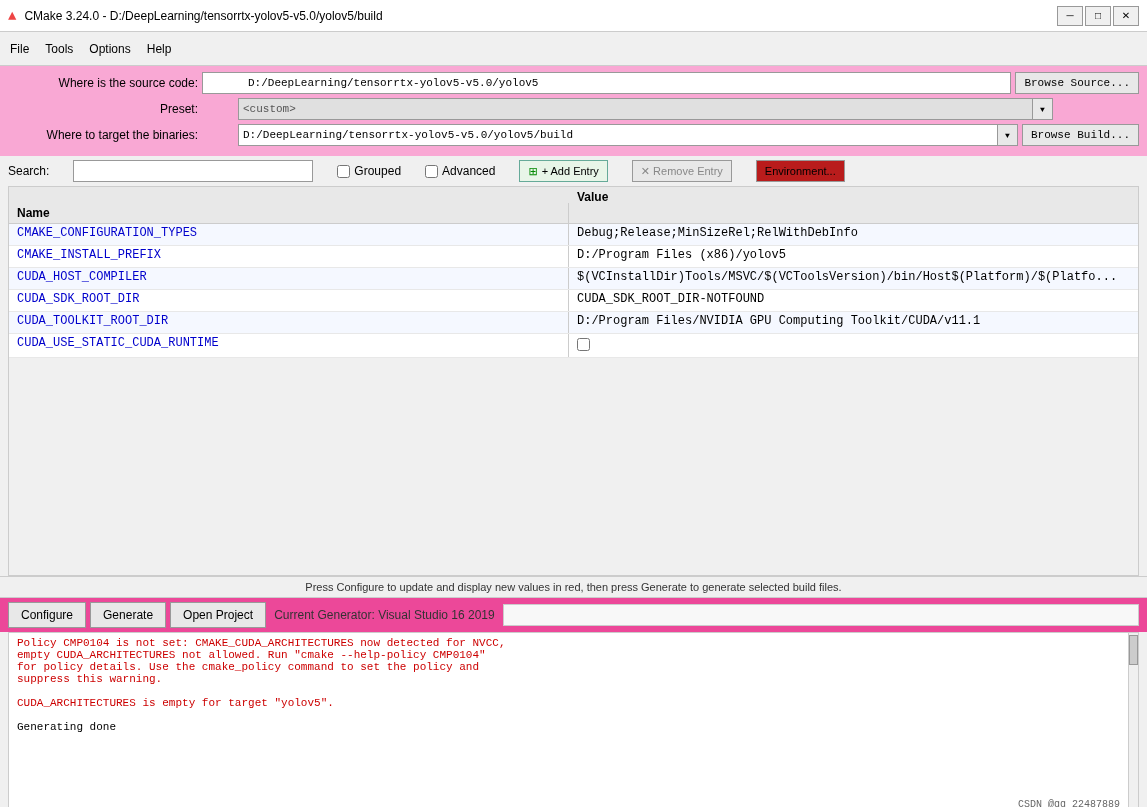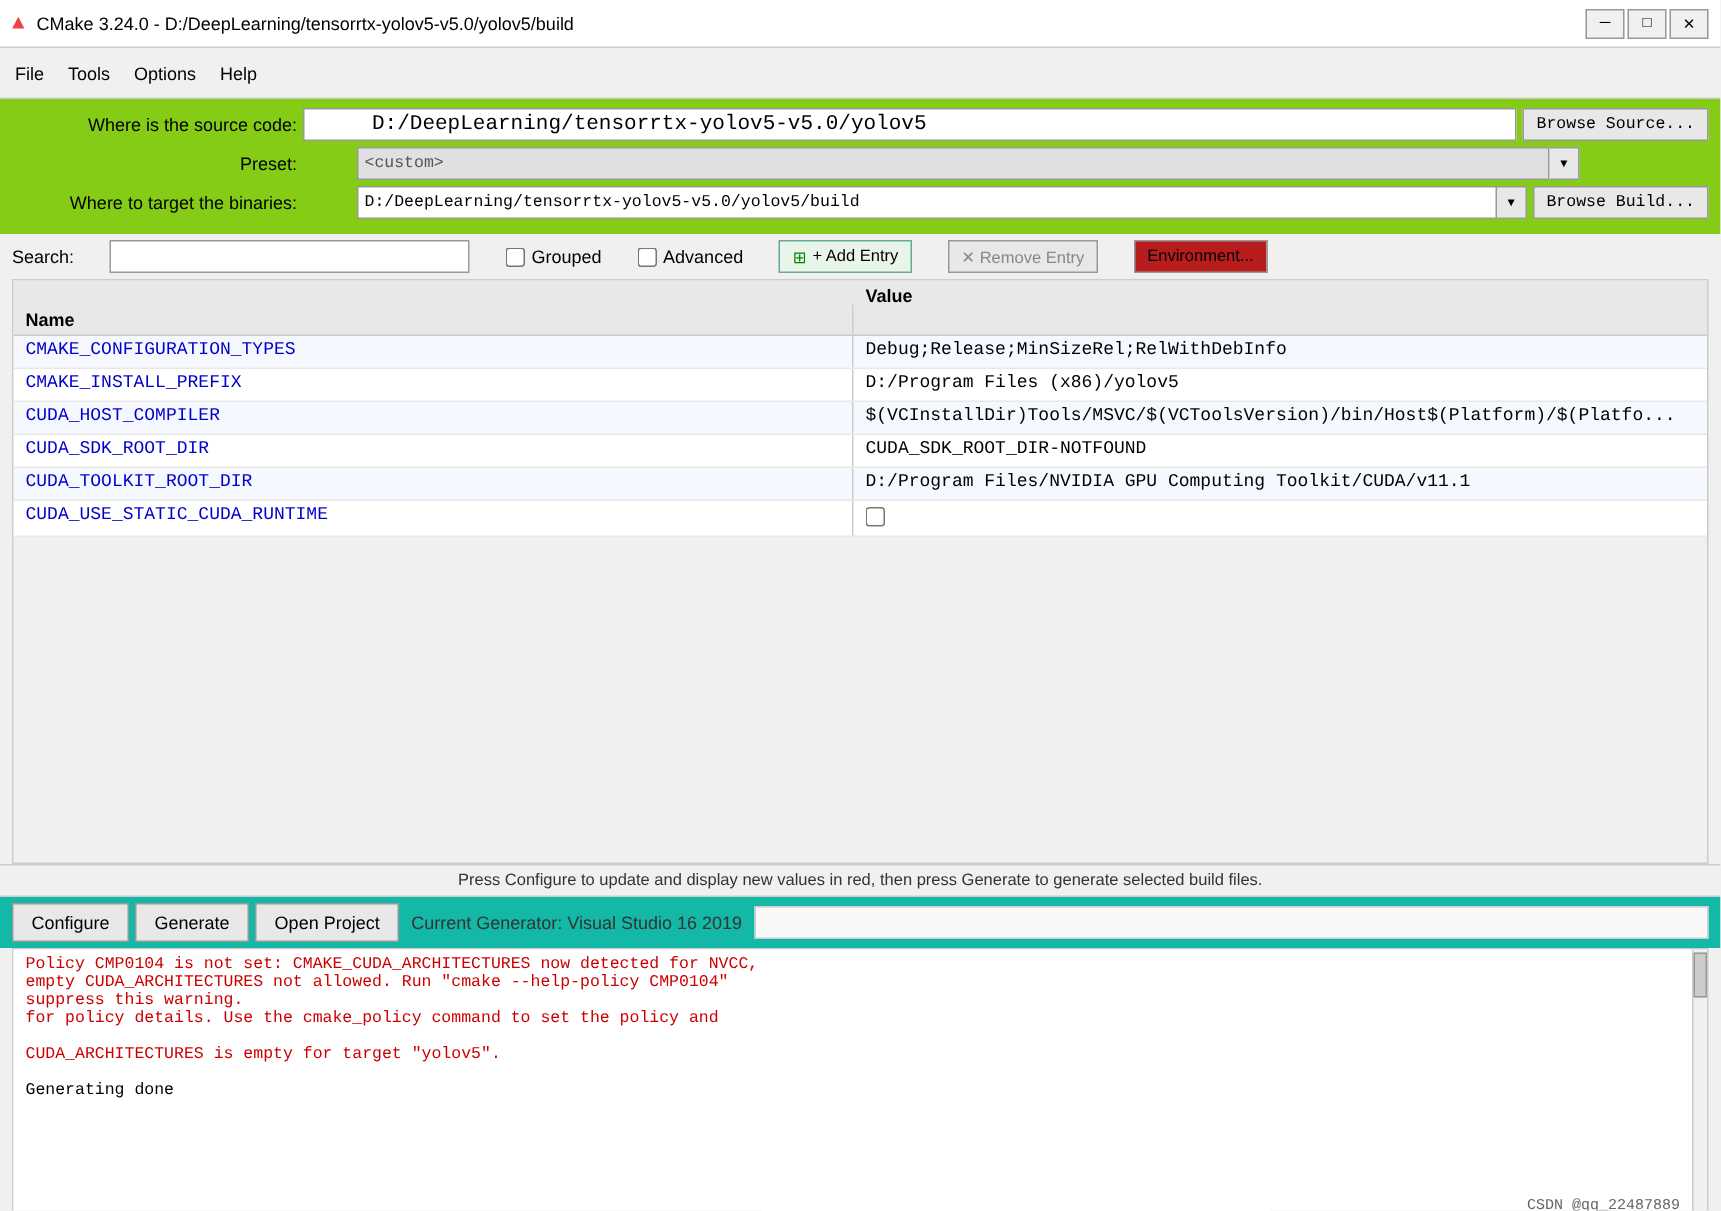--- a/index.html
+++ b/index.html
@@ -44,21 +44,21 @@
       height: 34px;
       align-items: center;
     }
     .menu-item {
       padding: 1px 6px;
       cursor: pointer;
       font-family: Segoe UI, sans-serif;
       font-size: 12px;
     }
     .form-area {
-      background: #84cc16;
+      background: #f9a8d4;
       padding: 6px 8px;
     }
     .form-row {
       display: flex;
       align-items: center;
       margin-bottom: 4px;
       gap: 4px;
     }
     .form-label {
       font-family: Segoe UI, sans-serif;
@@ -220,21 +220,21 @@
       font-family: Segoe UI, sans-serif;
       font-size: 11px;
       color: #333;
       text-align: center;
     }
     .bottom-toolbar {
       display: flex;
       align-items: center;
       padding: 4px 8px;
       gap: 4px;
-      background: #14b8a6;
+      background: #ec4899;
     }
     .action-btn {
       height: 26px;
       padding: 0 12px;
       border: 1px solid #999;
       background: #e8e8e8;
       cursor: pointer;
       font-family: Segoe UI, sans-serif;
       font-size: 12px;
     }
@@ -326,21 +326,21 @@
   <span class="menu-item">Options</span>
   <span class="menu-item">Help</span>
 </div>
 
 <div class="main-content">
 
   <div class="form-area">
 
     <div class="form-row">
       <span class="form-label">Where is the source code:</span>
-      <input class="form-input" type="text" style="font-size: 14px; padding-left: 45px;" value="D:/DeepLearning/tensorrtx-yolov5-v5.0/yolov5">
+      <input class="form-input" type="text" style="font-size: 11px; padding-left: 45px;" value="D:/DeepLearning/tensorrtx-yolov5-v5.0/yolov5">
       <button class="browse-btn">Browse Source...</button>
     </div>
 
     <div class="form-row">
       <span class="form-label">Preset:</span>
       <div class="form-input-with-dropdown">
         <input class="form-input form-input-disabled" type="text" style="flex: 1 1 0%; height: 22px; border: 1px solid rgb(153, 153, 153); padding: 1px 4px; font-family: &quot;Courier New&quot;, monospace; font-size: 11px; background: rgb(224, 224, 224);" value="&lt;custom&gt;">
         <div class="dropdown-arrow">▼</div>
       </div>
       <div style="width: calc(80px + 2px)"></div>
@@ -425,22 +425,22 @@
     <button class="action-btn">Generate</button>
     <button class="action-btn">Open Project</button>
     <span class="generator-label">Current Generator: Visual Studio 16 2019</span>
     <input class="generator-input" type="text" style="">
   </div>
 
   <div class="log-scroll-wrapper">
     <div class="log-content">
       <div class="log-error">Policy CMP0104 is not set: CMAKE_CUDA_ARCHITECTURES now detected for NVCC,</div>
       <div class="log-error">empty CUDA_ARCHITECTURES not allowed.  Run "cmake --help-policy CMP0104"</div>
+      <div class="log-error">for policy details.  Use the cmake_policy command to set the policy and</div>
       <div class="log-error">suppress this warning.</div>
-      <div class="log-error">for policy details.  Use the cmake_policy command to set the policy and</div>
       <div class="log-normal">&nbsp;</div>
       <div class="log-error">  CUDA_ARCHITECTURES is empty for target "yolov5".</div>
       <div class="log-normal">&nbsp;</div>
       <div class="log-normal">Generating done</div>
       <div class="watermark">CSDN @qq_22487889</div>
     </div>
     <div class="scrollbar-track">
       <div class="scrollbar-thumb"></div>
     </div>
   </div>

